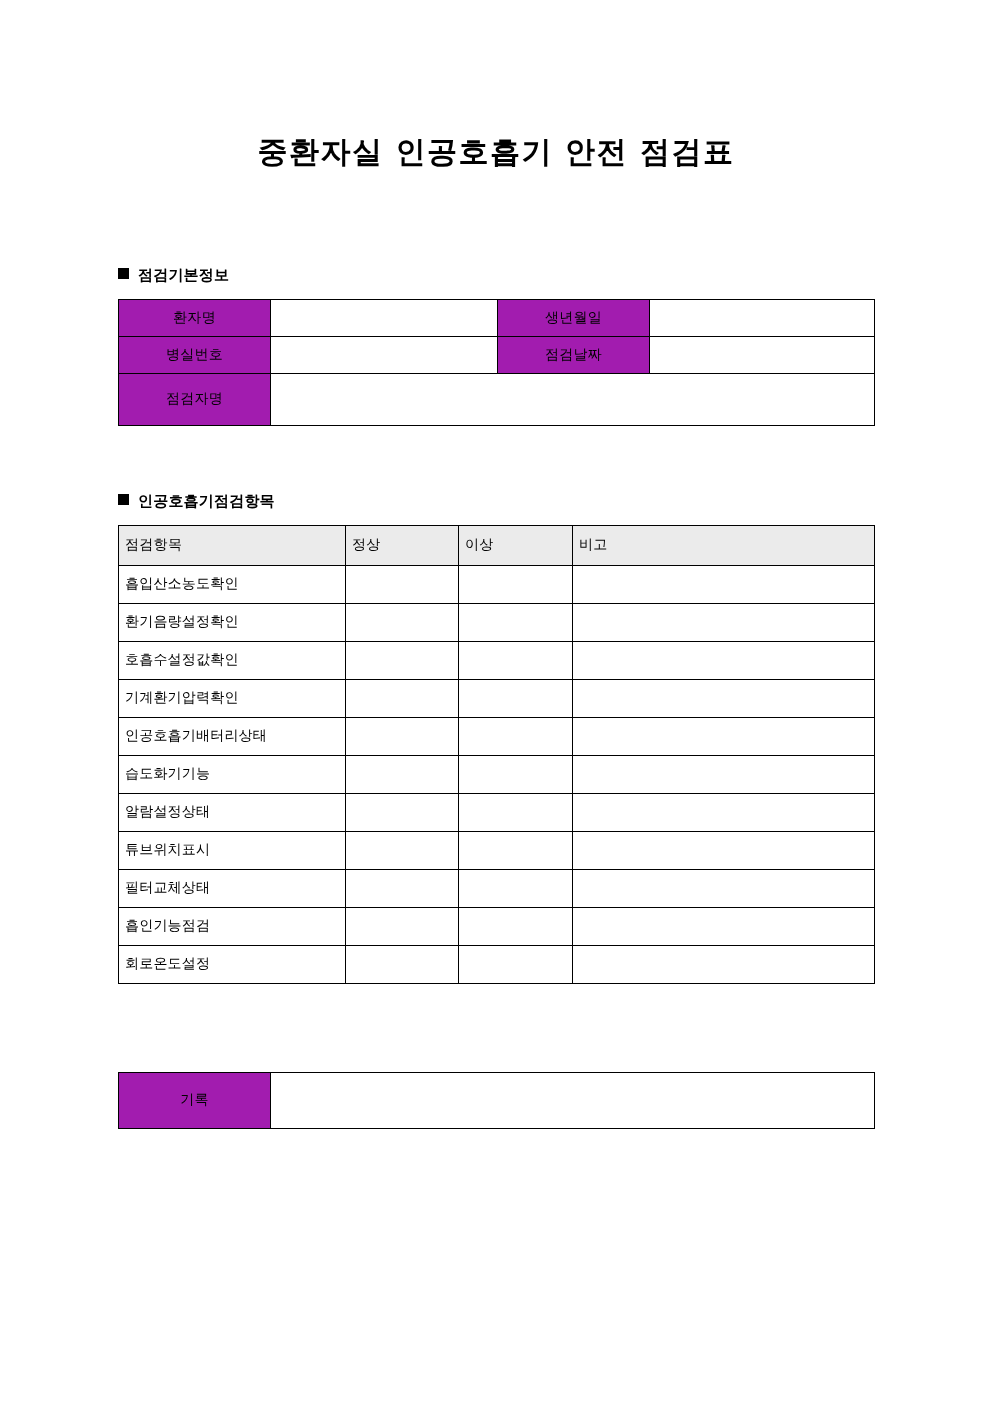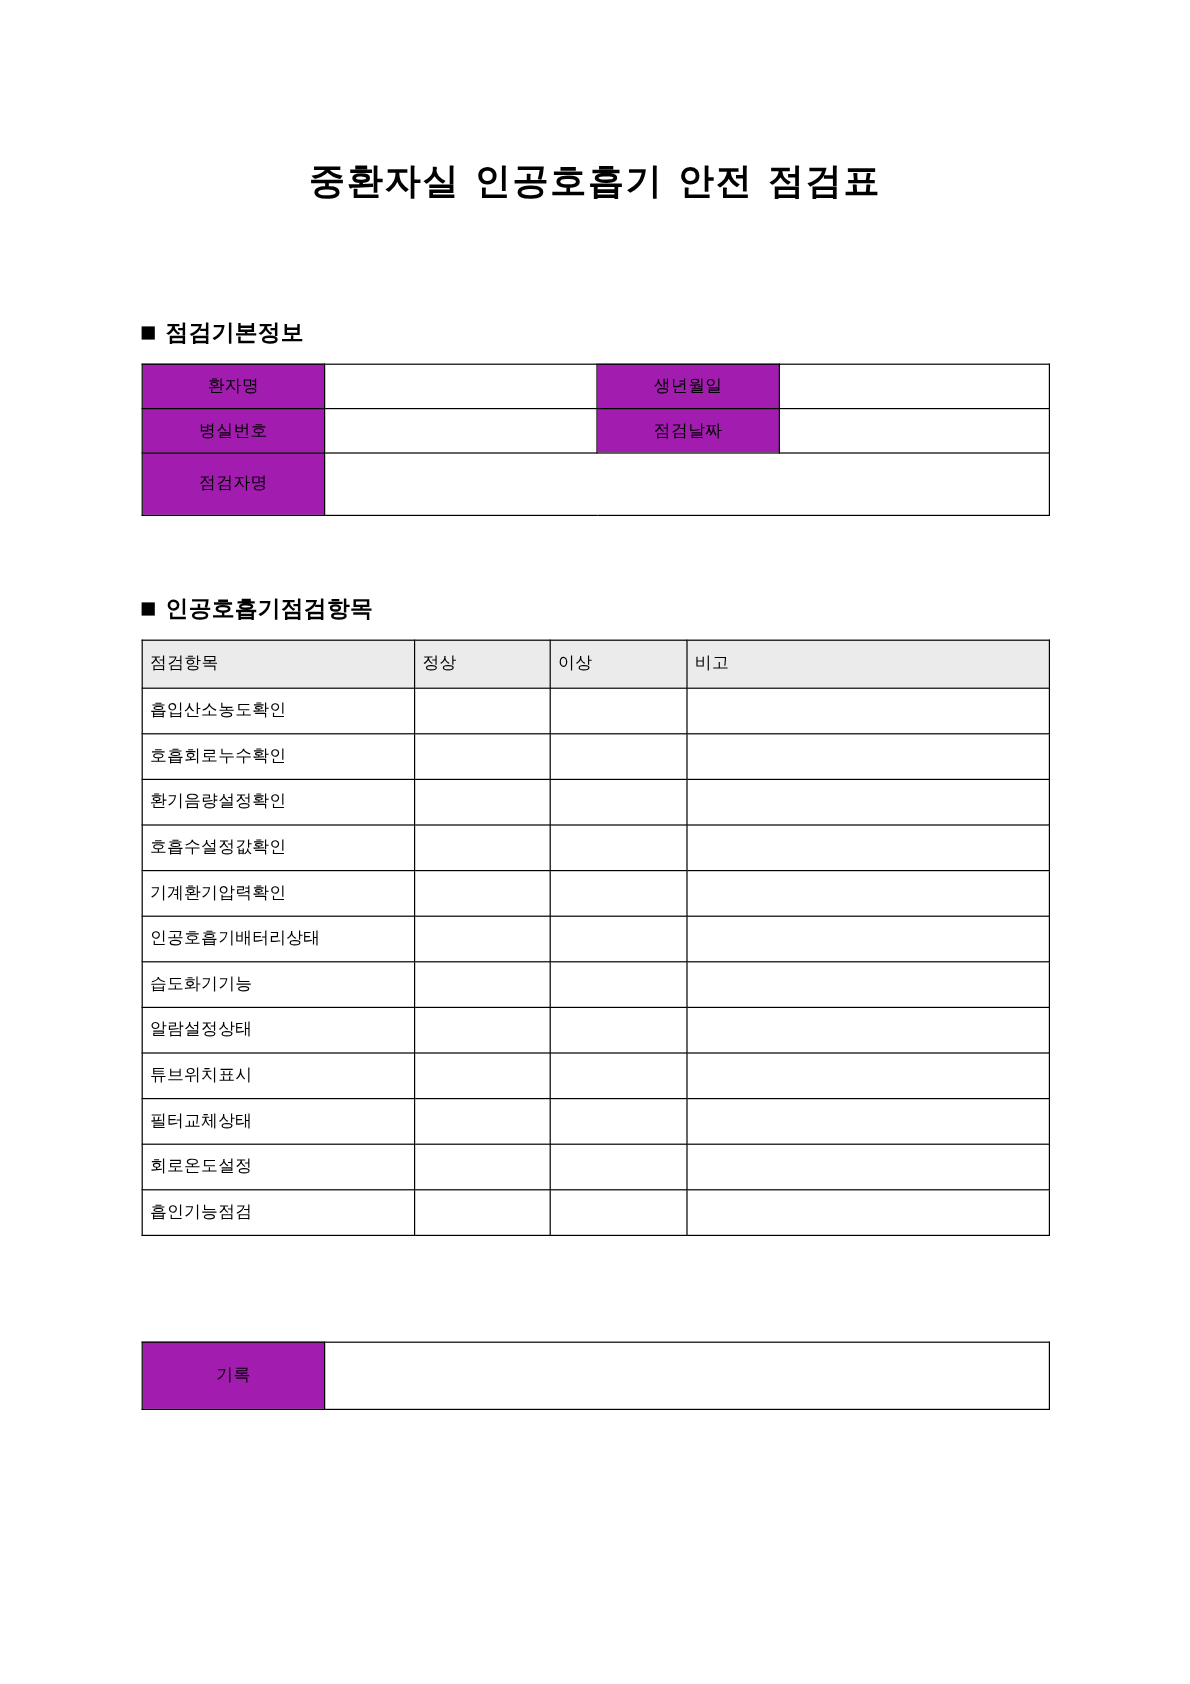--- a/index.html
+++ b/index.html
@@ -35,22 +35,21 @@
     line-height: 1.25;
   }
 
   
   .section {
     padding-left: 118px;
     padding-right: 118px;
   }
   .section-heading {
     display: flex;
-    align-items: center;
-    font-size: 19px;
+    font-size: 15px;
     font-weight: bold;
     letter-spacing: 0.2px;
     margin: 0;
     line-height: 1;
   }
   .bullet-square {
     display: inline-block;
     width: 11px;
     height: 11px;
     background: #000000;
@@ -184,26 +183,20 @@
         </tr>
       </thead>
       <tbody>
         <tr class="row-check">
           <td class="item-cell">흡입산소농도확인</td>
           <td class="blank-cell"></td>
           <td class="blank-cell"></td>
           <td class="blank-cell"></td>
         </tr>
         <tr class="row-check">
-          <td class="item-cell">호흡회로누수확인</td>
-          <td class="blank-cell"></td>
-          <td class="blank-cell"></td>
-          <td class="blank-cell"></td>
-        </tr>
-        <tr class="row-check">
           <td class="item-cell">환기음량설정확인</td>
           <td class="blank-cell"></td>
           <td class="blank-cell"></td>
           <td class="blank-cell"></td>
         </tr>
         <tr class="row-check">
           <td class="item-cell">호흡수설정값확인</td>
           <td class="blank-cell"></td>
           <td class="blank-cell"></td>
           <td class="blank-cell"></td>
@@ -238,27 +231,27 @@
           <td class="blank-cell"></td>
           <td class="blank-cell"></td>
         </tr>
         <tr class="row-check">
           <td class="item-cell">필터교체상태</td>
           <td class="blank-cell"></td>
           <td class="blank-cell"></td>
           <td class="blank-cell"></td>
         </tr>
         <tr class="row-check">
+          <td class="item-cell">흡인기능점검</td>
+          <td class="blank-cell"></td>
+          <td class="blank-cell"></td>
+          <td class="blank-cell"></td>
+        </tr>
+        <tr class="row-check">
           <td class="item-cell">회로온도설정</td>
-          <td class="blank-cell"></td>
-          <td class="blank-cell"></td>
-          <td class="blank-cell"></td>
-        </tr>
-        <tr class="row-check">
-          <td class="item-cell">흡인기능점검</td>
           <td class="blank-cell"></td>
           <td class="blank-cell"></td>
           <td class="blank-cell"></td>
         </tr>
       </tbody>
     </table>
   </div>
 
   <div class="gap-s2-to-s3"></div>
 

